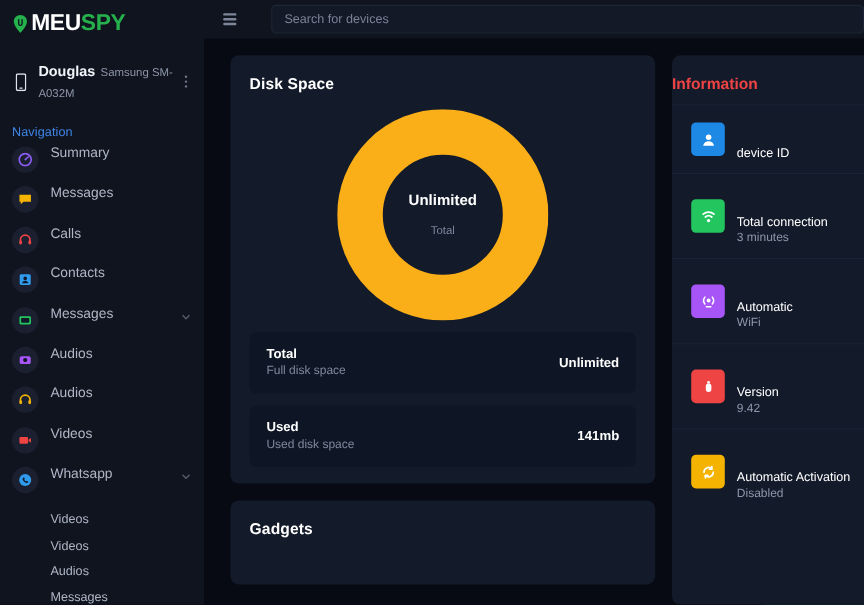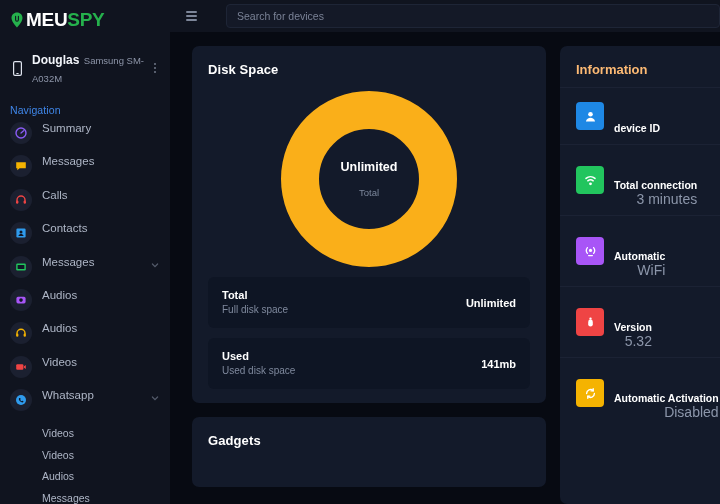--- a/index.html
+++ b/index.html
@@ -125,33 +125,33 @@
   .stat-value { font-size:11px; font-weight:bold; color:#ffffff; white-space:nowrap; }
 
   
   .gadgets-card { flex:0 0 auto; height:70px; }
 
   
   .info-card {
     background:#131a2a; border-radius:7px 0 0 7px;
     height:100%; width:160px; overflow:hidden;
   }
-  .info-title { font-size:13px; font-weight:bold; color:#fdba74; padding:16px 0 10px 16px; }
+  .info-title { font-size:13px; font-weight:bold; color:#ef4444; padding:16px 0 10px 0; }
   .info-row {
     display:flex; align-items:center; gap:10px;
     padding:9px 0 9px 16px; border-top:1px solid #1b2234;
   }
   .info-row:first-of-type { border-top:none; }
   .info-icon {
     width:28px; height:28px; flex:0 0 28px; border-radius:4px;
     display:flex; align-items:center; justify-content:center;
   }
   .info-meta { min-width:0; white-space:nowrap; }
-  .info-name { font-size:10.5px; font-weight:bold; color:#ffffff; line-height:14px;margin-top:24px; }
-  .info-val { font-size:14px; color:#8c96aa; line-height:14px;text-align:right; }
+  .info-name { font-size:10.5px; font-weight:normal; color:#ffffff; line-height:14px;margin-top:24px; }
+  .info-val { font-size:10px; color:#8c96aa; line-height:14px; }
   .redacted {
     width:72px; height:7px; border-radius:2px; margin-top:3px;
     background:linear-gradient(90deg,#2e3547,#454d63,#2e3547);
     filter:blur(1.2px);
   }
 </style>
 </head>
 <body>
 
 <div id="app">
@@ -402,21 +402,21 @@
 
           <div class="info-row">
             <span class="info-icon" style="background:#ef4444">
               <svg width="15" height="15" viewBox="0 0 15 15">
                   <rect x="5.2" y="4.6" width="4.6" height="7" rx="2.3" fill="#fff"></rect>
                   <rect x="6.3" y="2.6" width="2.4" height="2.2" rx="1.1" fill="#fff"></rect>
                 </svg>
             </span>
             <span class="info-meta">
               <span class="info-name" style="display:block">Version</span>
-              <span class="info-val" style="display:block">5.32</span>
+              <span class="info-val" style="display:block">9.42</span>
             </span>
           </div>
 
           <div class="info-row">
             <span class="info-icon" style="background:#f5b301">
               <svg width="15" height="15" viewBox="0 0 15 15">
                   <path d="M11.4 7.5a3.9 3.9 0 01-6.6 2.8" fill="none" stroke="#fff" stroke-width="1.4" stroke-linecap="round"></path>
                   <path d="M3.6 7.5a3.9 3.9 0 016.6-2.8" fill="none" stroke="#fff" stroke-width="1.4" stroke-linecap="round"></path>
                   <path d="M10.2 2.8v2.1H8.1M4.8 12.2v-2.1h2.1" fill="none" stroke="#fff" stroke-width="1.4" stroke-linecap="round" stroke-linejoin="round"></path>
                 </svg>

